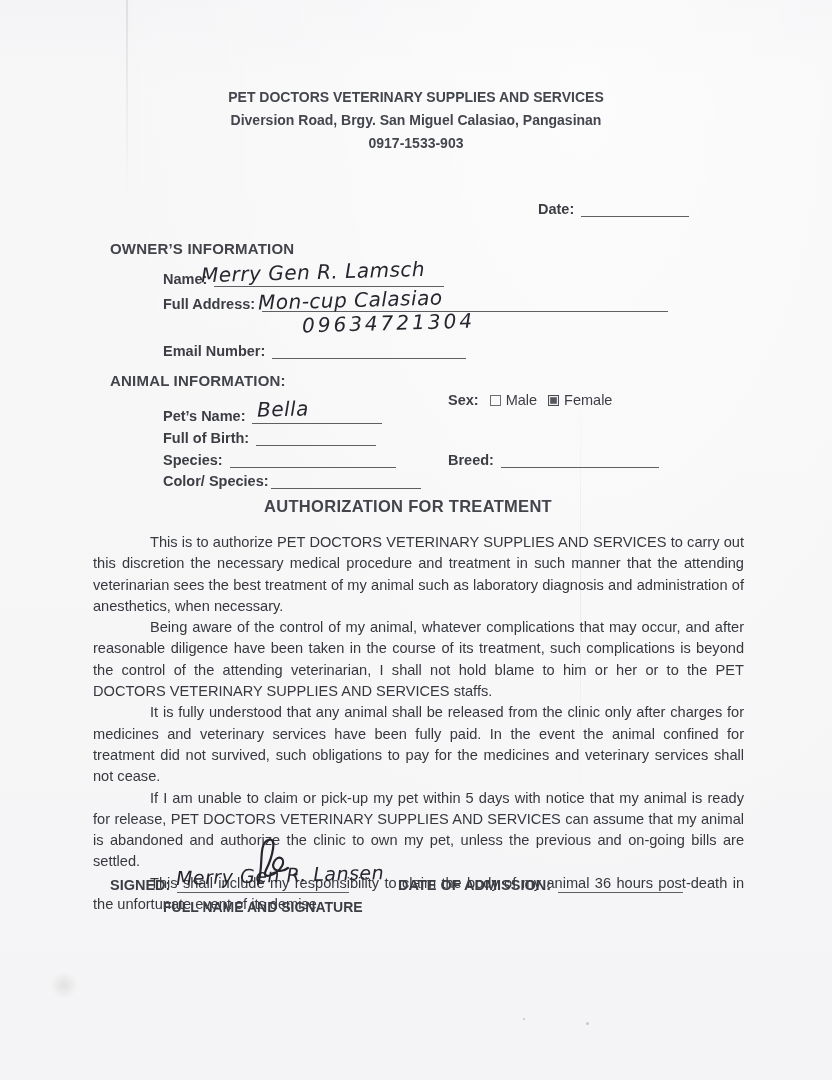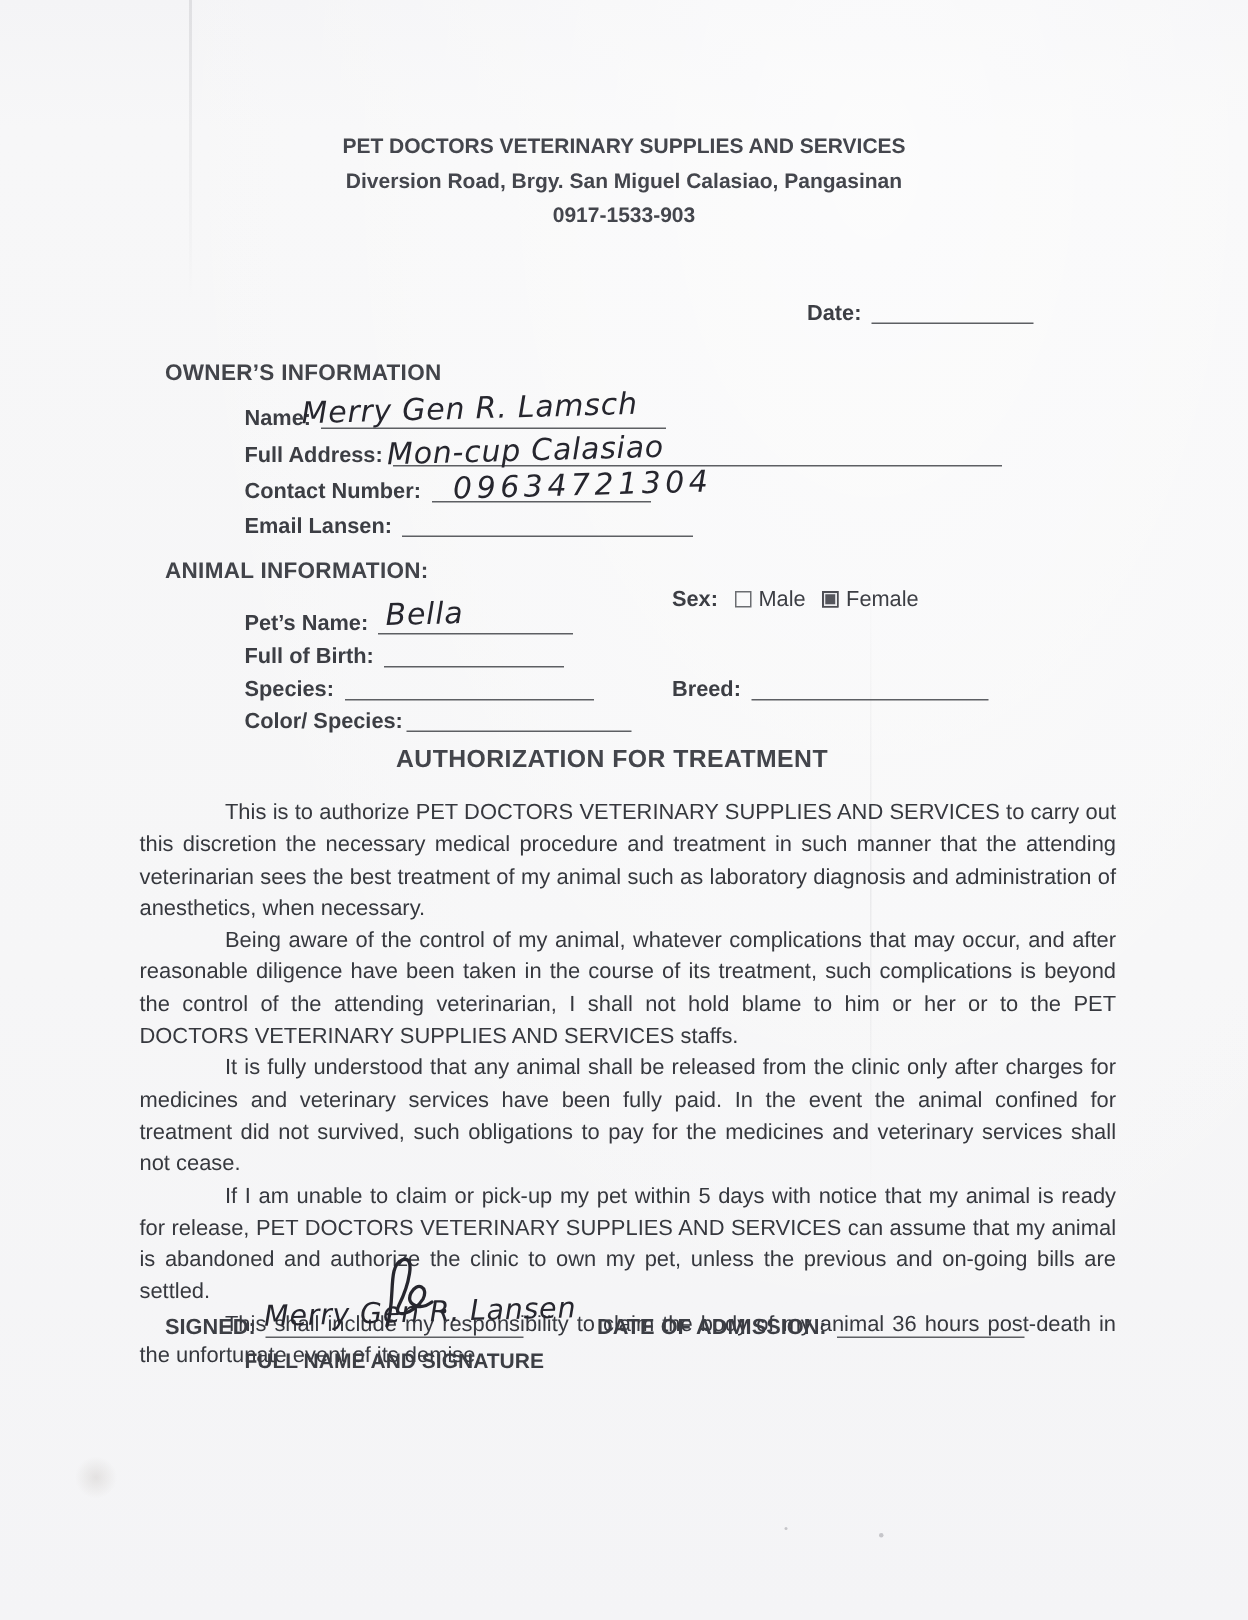--- a/index.html
+++ b/index.html
@@ -80,27 +80,24 @@
   <div class="row" style="left:163px; top:271px;">
     <span>Name:</span><span class="uline" style="width:230px;"></span>
   </div>
   <div class="hand" style="left:201px; top:260px;">Merry Gen R. Lamsch</div>
 
   <div class="row" style="left:163px; top:296px;">
     <span>Full Address:</span><span class="uline" style="width:406px;"></span>
   </div>
   <div class="hand" style="left:258px; top:288px;">Mon-cup Calasiao</div>
 
-  <div class="row" style="left:163px; top:320px;">
-    <span>Contact Number:</span><span class="uline" style="width:146px;"></span>
-  </div>
   <div class="hand" style="left:302px; top:311px; letter-spacing:3px;">09634721304</div>
 
   <div class="row" style="left:163px; top:343px;">
-    <span>Email Lansen:</span><span class="uline" style="width:194px;"></span>
+    <span>Email Number:</span><span class="uline" style="width:194px;"></span>
   </div>
 
   <div class="section-heading" style="left:110px; top:372px;">ANIMAL INFORMATION:</div>
 
   <div class="row" style="left:163px; top:408px;">
     <span>Pet’s Name:</span><span class="uline" style="width:130px;"></span>
   </div>
   <div class="hand" style="left:257px; top:397px;">Bella</div>
 
   <div class="row" style="left:448px; top:392px;">

